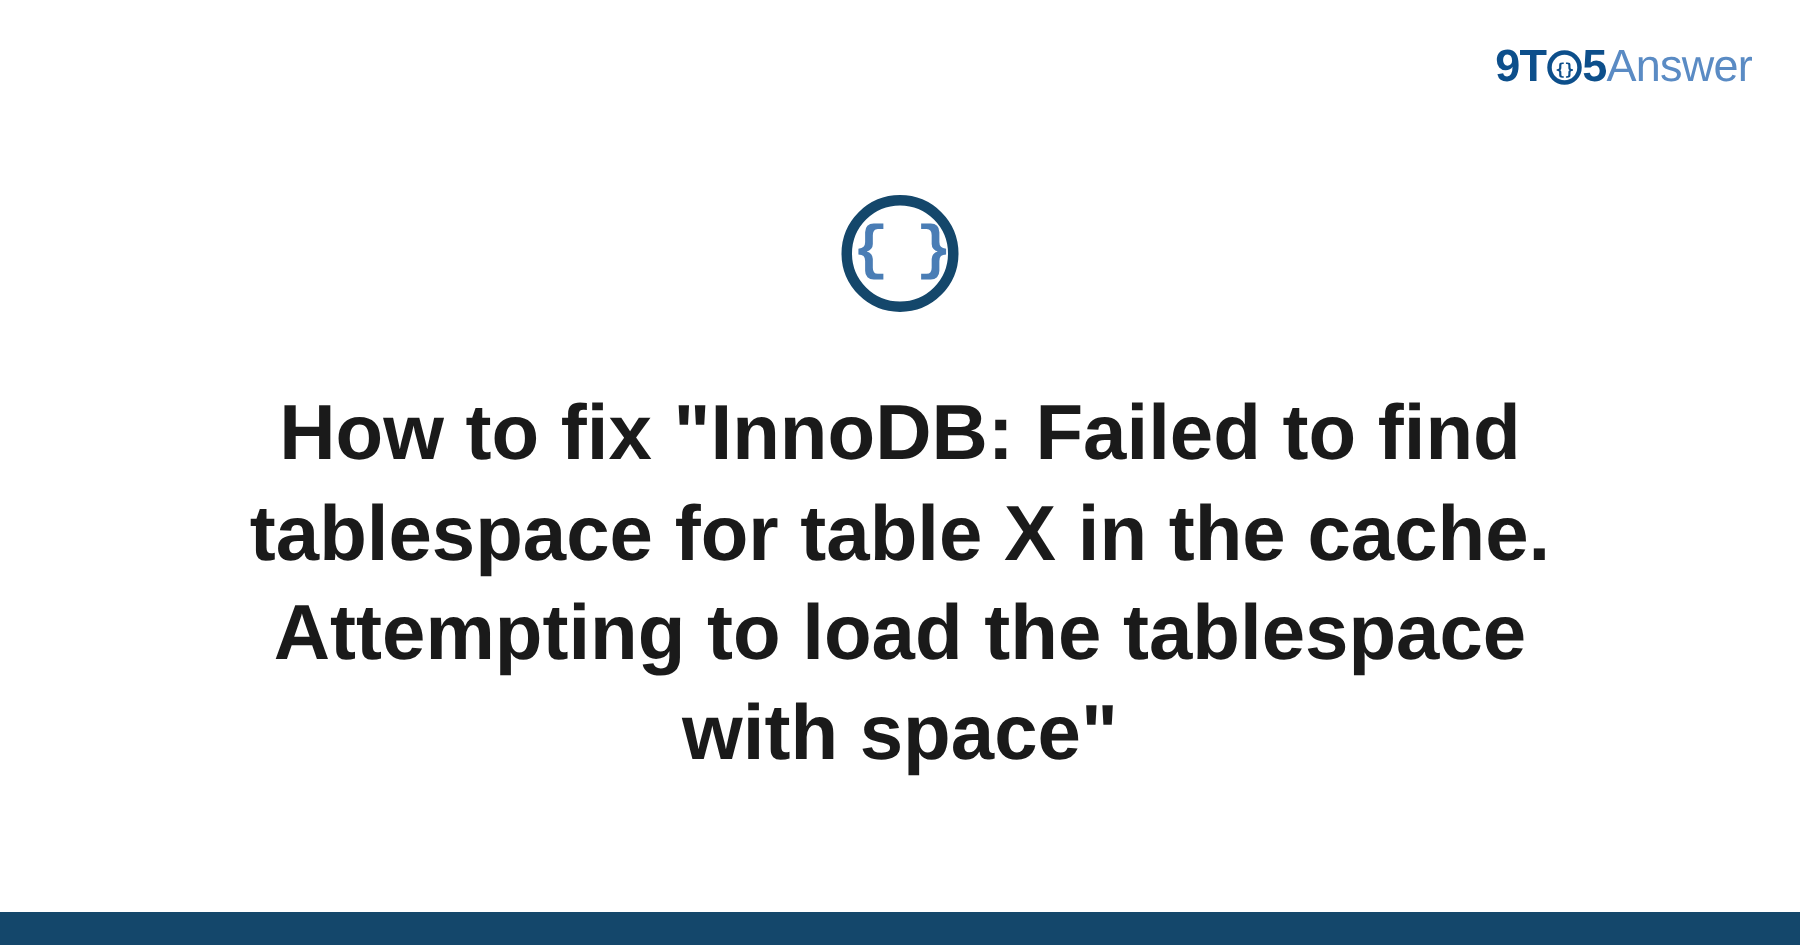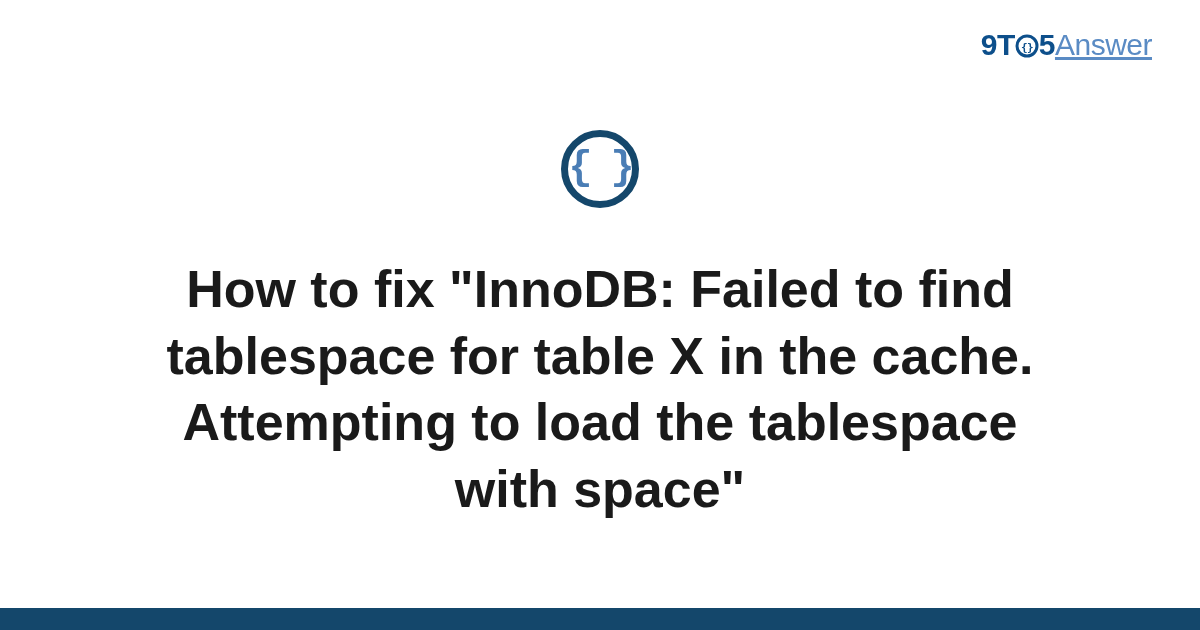--- a/index.html
+++ b/index.html
@@ -11,21 +11,21 @@
       width: 1200px;
       height: 630px;
       font-family: Arial, Helvetica, sans-serif;
       background: #ffffff;
       position: relative;
       overflow: hidden;
     }
     .header-logo {
       position: absolute;
       top: 28px;
-      right: 48px;
+      right: 32px;
       font-size: 30px;
       font-weight: 500;
       letter-spacing: -0.5px;
     }
     .header-logo .nine {
       color: #0d4f8b;
       font-weight: 600;
     }
     .header-logo .to {
       color: #0d4f8b;
@@ -38,21 +38,20 @@
       color: #0d4f8b;
       font-weight: 600;
     }
     .header-logo .five {
       color: #0d4f8b;
       font-weight: 600;
     }
     .header-logo .answer {
       color: #5a8bc4;
       font-weight: 400;
-      text-decoration: underline;
     }
     .content {
       position: absolute;
       top: 130px;
       left: 0;
       right: 0;
       bottom: 50px;
       display: flex;
       flex-direction: column;
       align-items: center;

